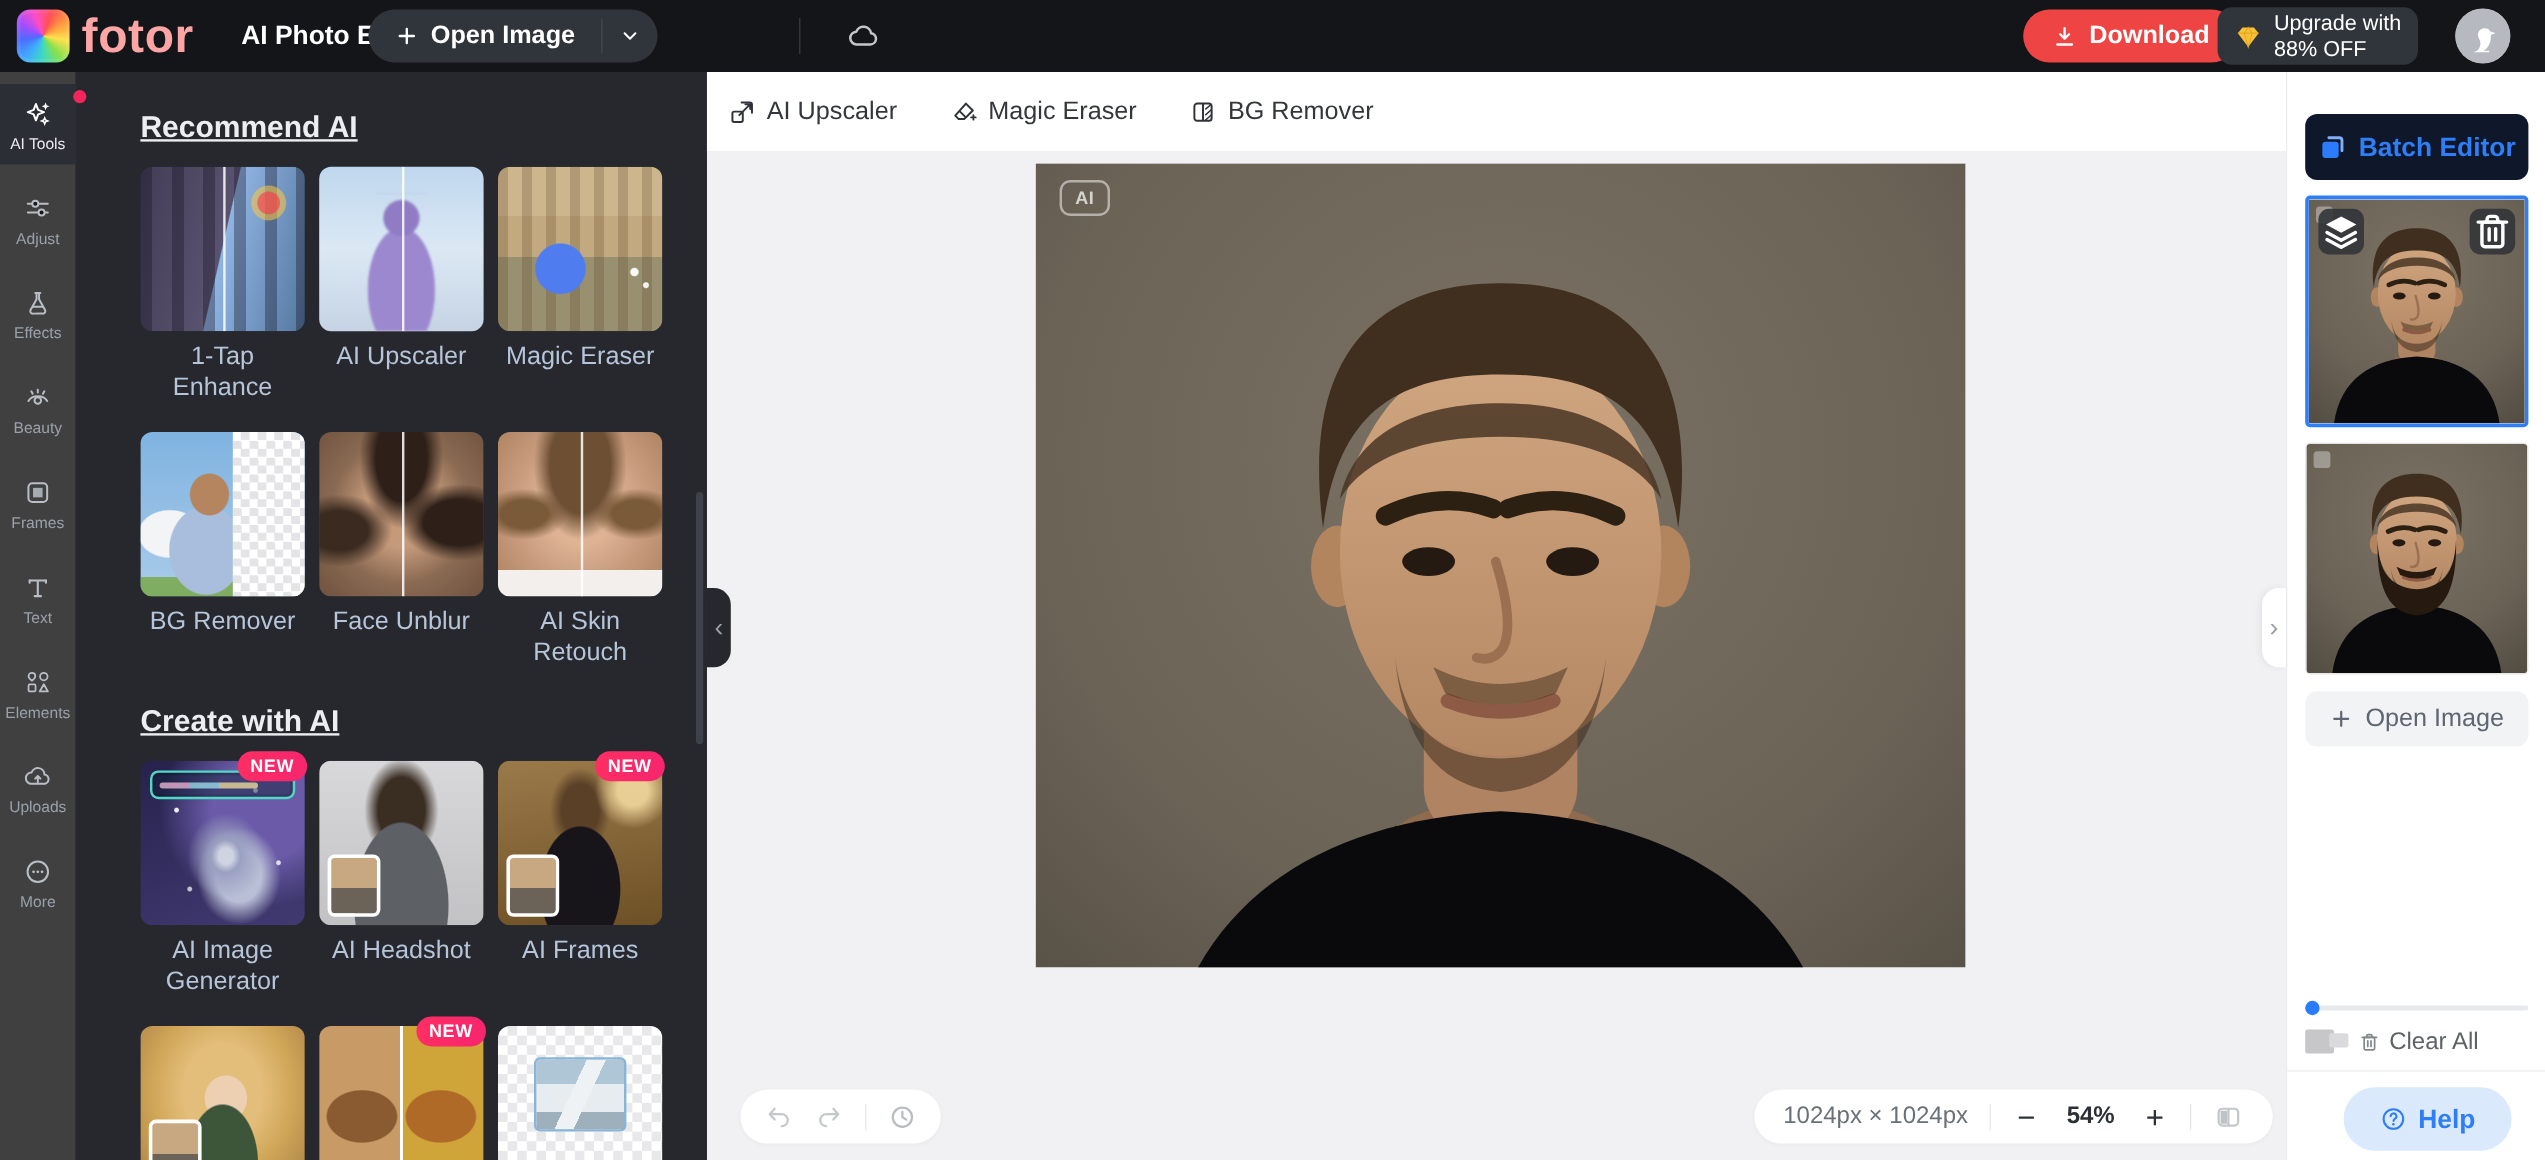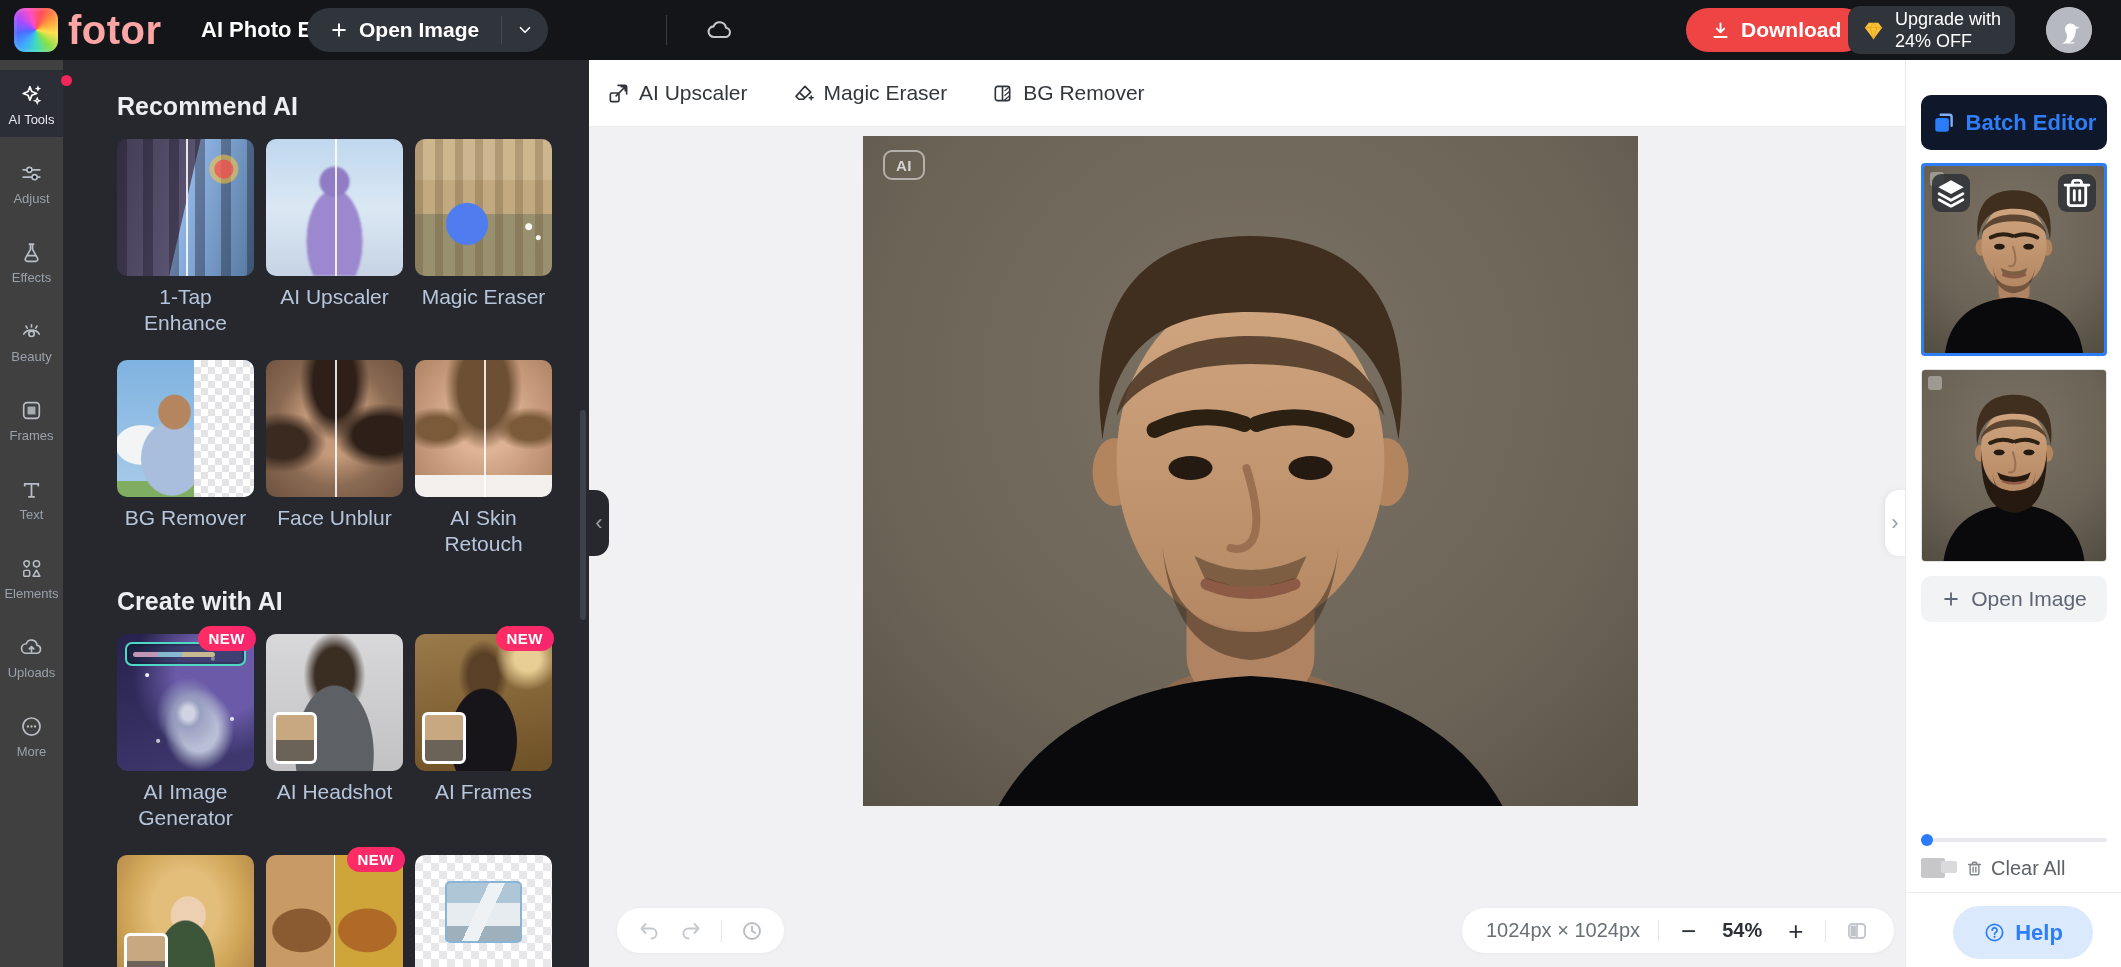--- a/index.html
+++ b/index.html
@@ -40,21 +40,21 @@
   .side-item.active { background:#2b2e34; }
   .side-item.active .lbl { color:#e8eaee; }
   .red-dot { position:absolute; right:-9px; top:5px; width:11px; height:11px; border-radius:50%;
     background:#f3265c; z-index:40; }
   .sicon { width:25px; height:25px; color:#b9bec6; }
   .side-item.active .sicon { color:#fff; }
 
   
   .tools { position:absolute; left:63px; top:60px; width:526px; height:907px; background:#26282e;
     padding:32px 35px 0 54px; overflow:hidden; z-index:10; }
-  .sec-title { color:#eceef1; font-size:25px; font-weight:700; margin-bottom:18px; }
+  .sec-title { color:#eceef1; font-size:25px; font-weight:700; margin-bottom:18px;text-decoration:underline; }
   .grid { display:grid; grid-template-columns:repeat(3,137px); column-gap:12px; row-gap:24px; margin-bottom:30px; }
   .card { width:137px; cursor:pointer; }
   .thumb { position:relative; width:137px; height:137px; border-radius:10px; overflow:visible; }
   .thumb .art { position:absolute; inset:0; border-radius:10px; overflow:hidden; }
   .card-label { margin-top:8px; font-size:21px; line-height:26px; color:#b7c5da; text-align:center; }
   .badge-new { position:absolute; top:-8px; right:-2px; z-index:5; background:linear-gradient(100deg,#ff2e63,#f6256e);
     color:#fff; font-size:15px; font-weight:700; letter-spacing:.5px; padding:4px 11px; border-radius:13px; }
   .vline:after { content:""; position:absolute; left:50%; top:0; width:2px; height:100%; background:rgba(255,255,255,.85); }
   .checker { background:conic-gradient(#e8e8ea 25%,#fff 0 50%,#e8e8ea 0 75%,#fff 0) 0 0/16px 16px; }
 
@@ -284,21 +284,21 @@
         </svg>
       <span>Download</span>
     </button>
     <div class="upgrade-btn">
       <svg width="23" height="23" viewBox="0 0 24 24">
           <path d="M7 4h10l4 5-9 12L3 9z" fill="#f6c23a"></path>
           <path d="M3 9h18M12 21L8.5 9 12 4l3.5 5z" stroke="#e8a81c" stroke-width="1" fill="none"></path>
         </svg>
       <div class="upgrade-text">
         <div>Upgrade with</div>
-        <div>24% OFF</div>
+        <div>88% OFF</div>
       </div>
     </div>
     <div class="avatar">
       <svg width="46" height="46" viewBox="0 0 46 46">
         <circle cx="23" cy="23" r="23" fill="#b6bac0"></circle>
         <path d="M17 36c2-1 4-3.5 4-7 0-3-2-4-2-7 0-3.5 2.8-5.5 5.6-5.5 2 0 3.8 1 4.7 2.8l4.2 1.2-3.8 1.8c.3 5-1.5 10.5-6.2 13.2l4.8-.2v1.2H15z" fill="#fff"></path>
       </svg>
     </div>
   </div>
 

